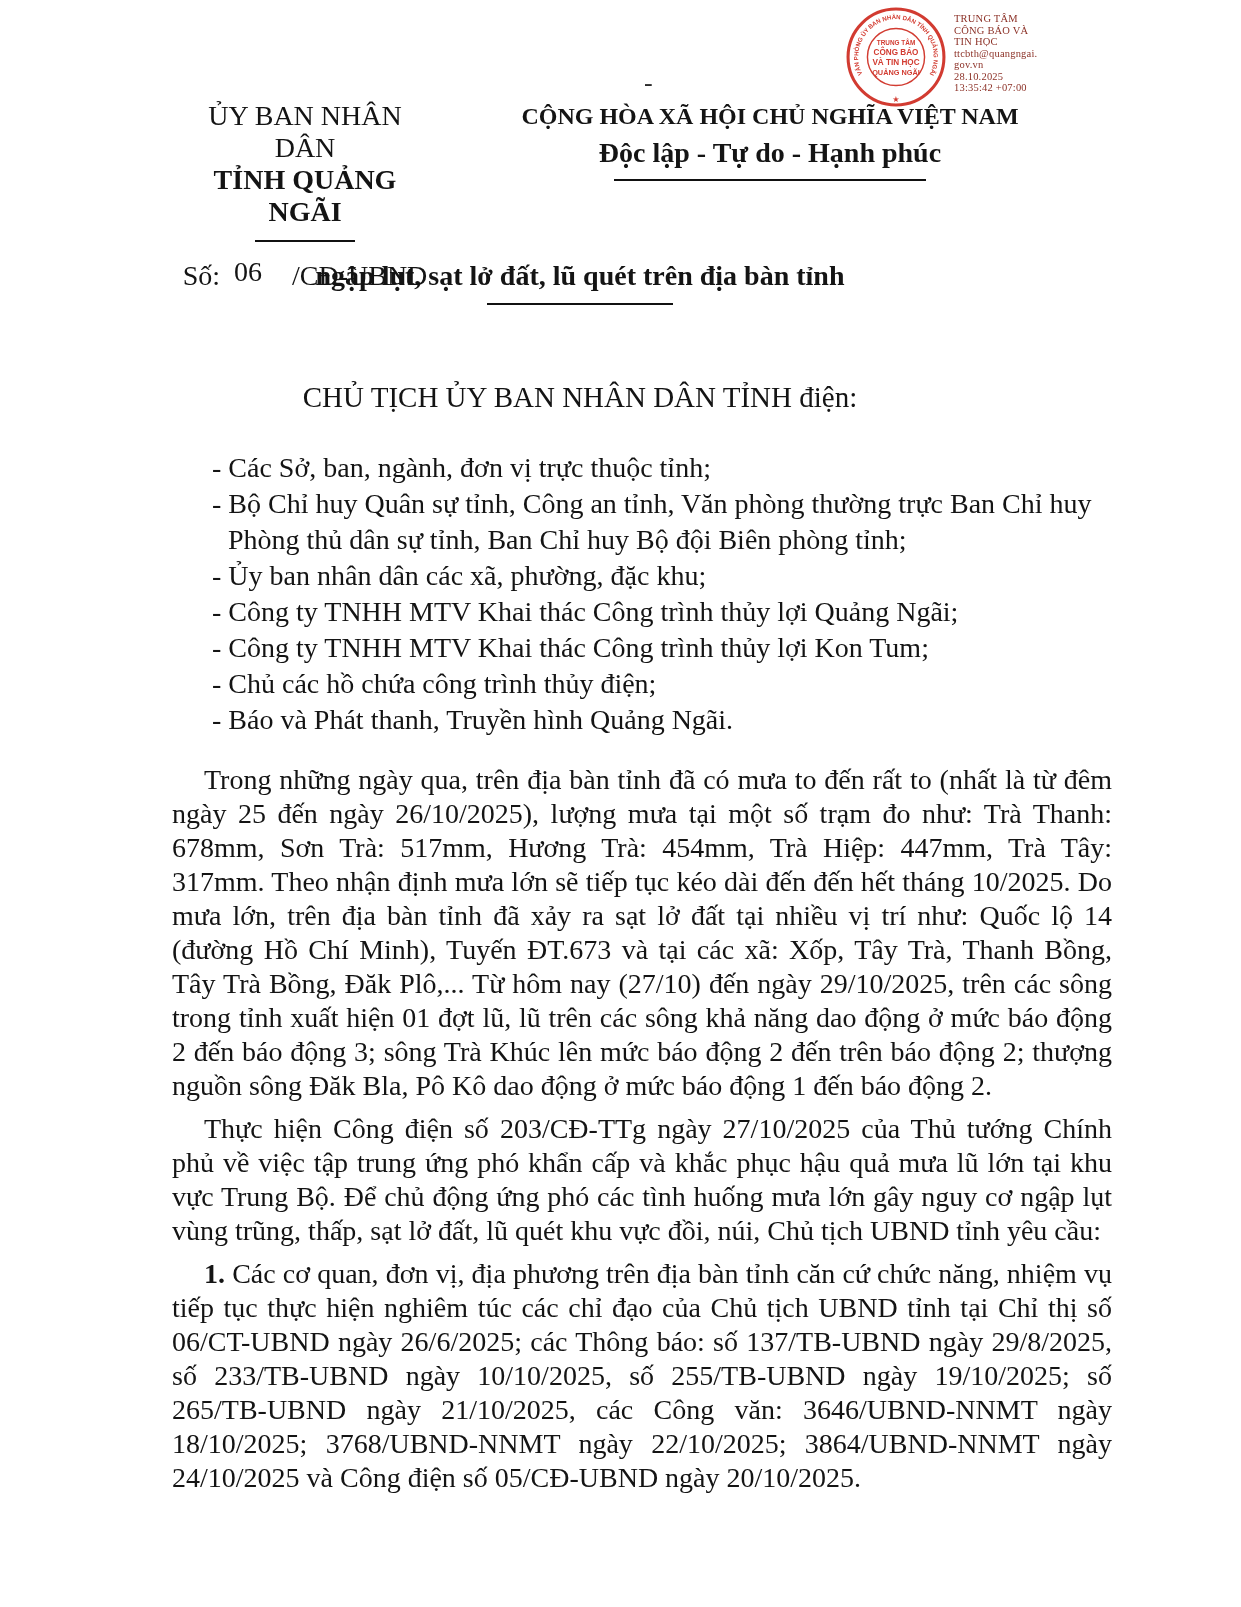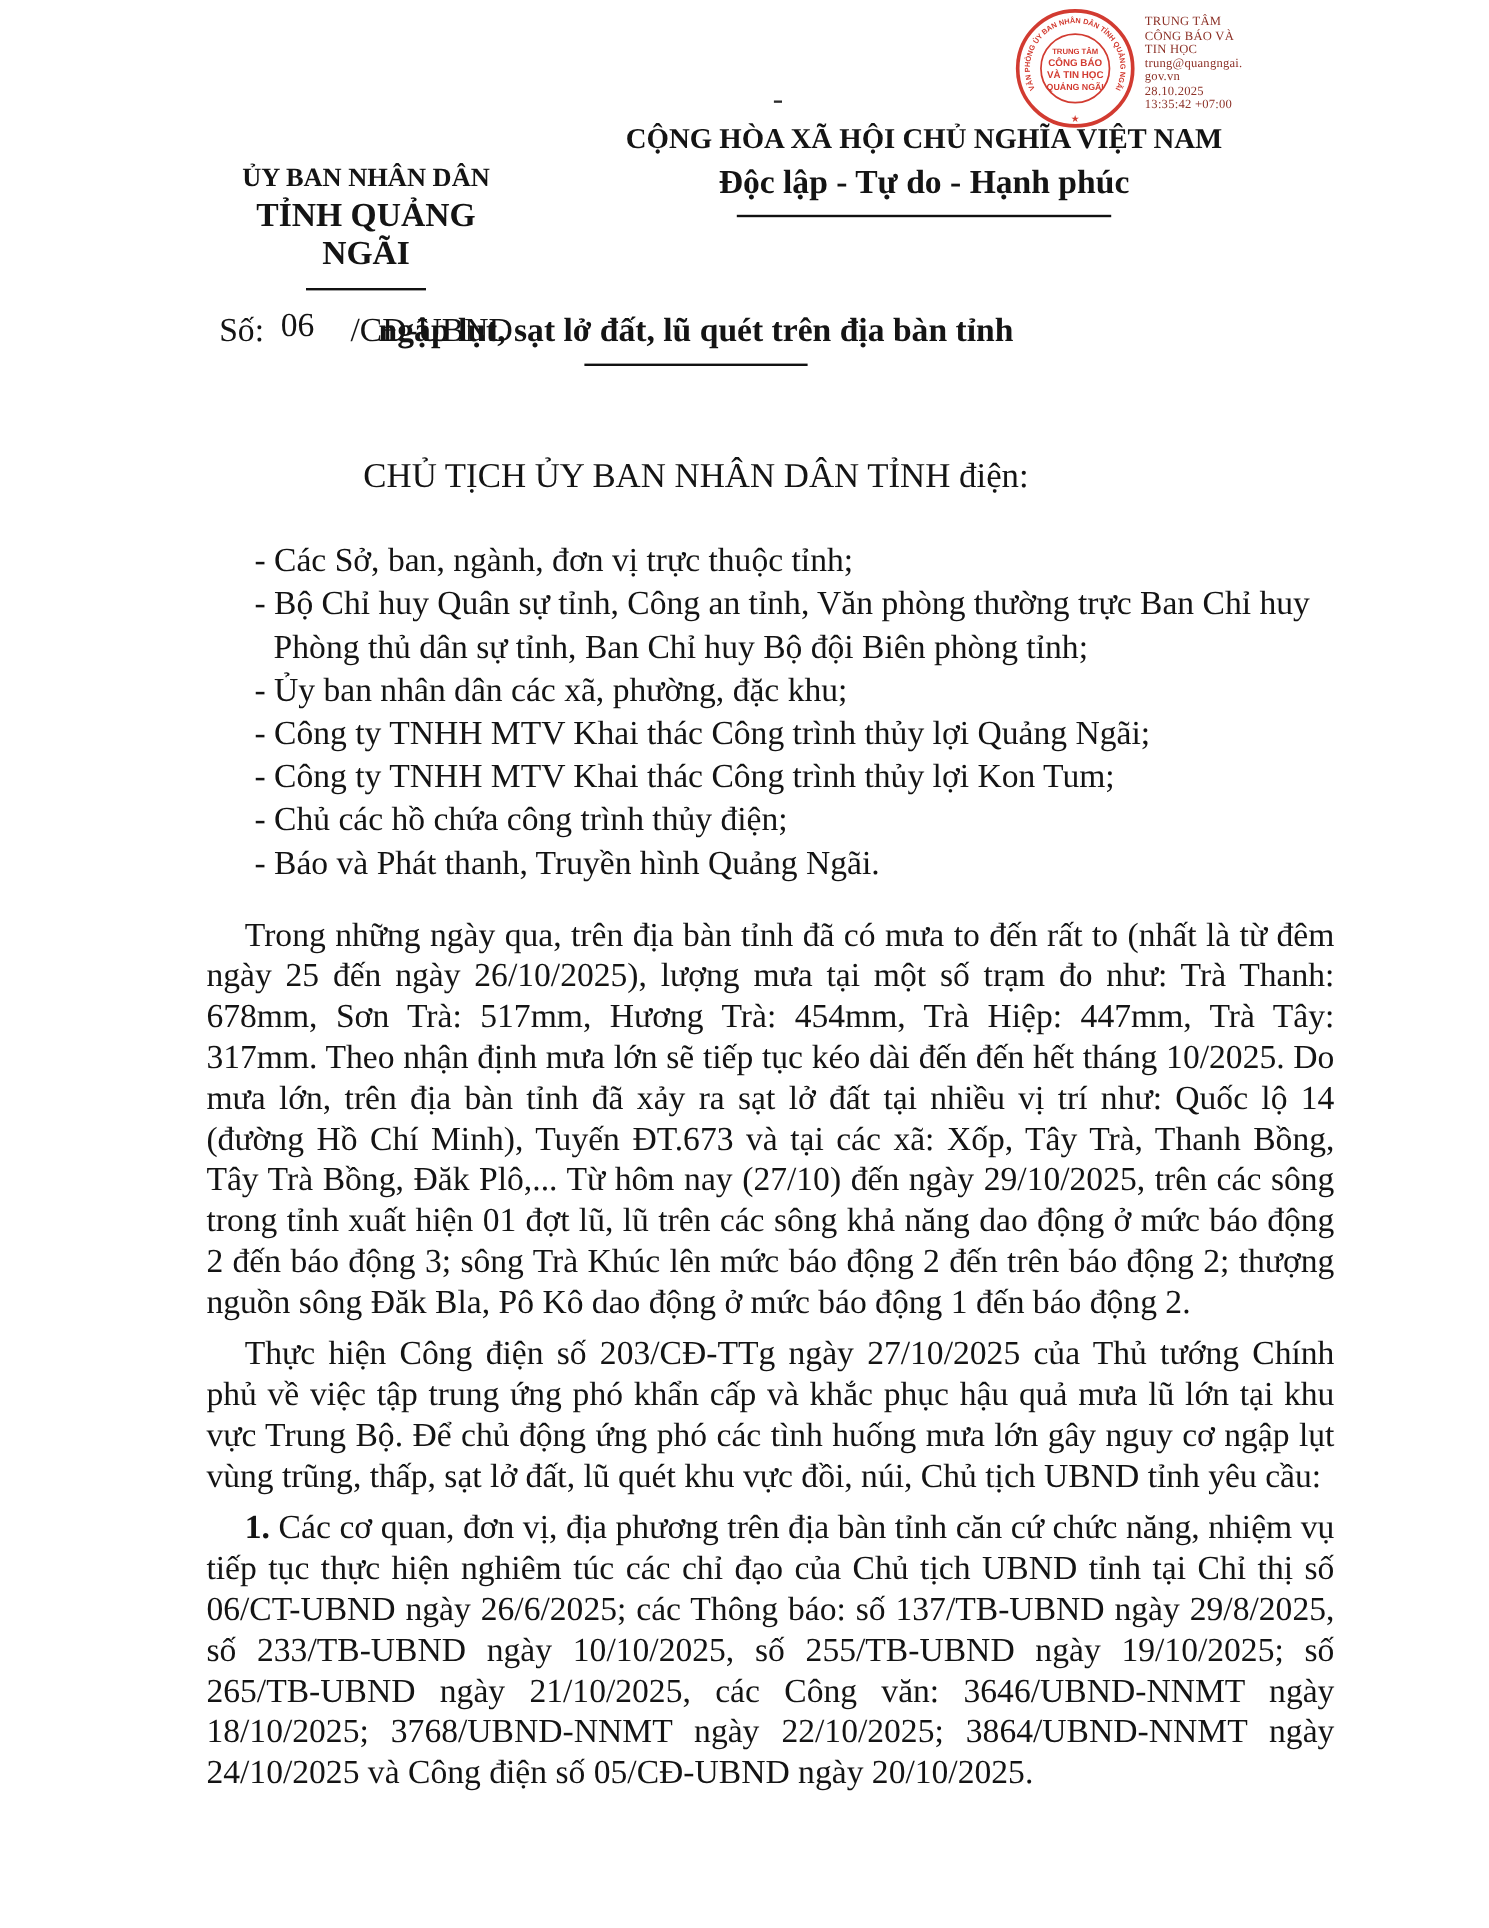--- a/index.html
+++ b/index.html
@@ -10,21 +10,21 @@
   }
   
   .stamp { position:absolute; left:845px; top:6px; width:102px; height:102px; opacity:.93; }
   .esign {
     position:absolute; left:954px; top:13px; width:150px;
     font-size:10.5px; line-height:11.5px; color:#8c3127; letter-spacing:.2px;
   }
   .dash-mark { position:absolute; left:644px; top:68px; font-size:26px; color:#2a2a2a; }
   
   .header-left { position:absolute; left:180px; top:100px; width:250px; text-align:center; }
-  .issuer-l1 { font-weight:bold; font-size:22px; line-height:32px;margin-top:32px; }
+  .issuer-l1 { font-weight:normal; font-size:28px; line-height:32px; }
   .issuer-l2 { font-weight:bold; font-size:28px; line-height:32px; }
   .rule-left { width:100px; height:2px; background:#111; margin:12px auto 0; }
   .so-row { margin-top:18px; font-size:28px; white-space:nowrap; }
   .so-num { display:inline-block; margin:0 30px 0 14px; position:relative; top:-4px; }
   .header-right { position:absolute; left:495px; top:100px; width:550px; text-align:center; }
   .motto-l1 { font-weight:bold; font-size:24px; line-height:33px; }
   .motto-l2 { font-weight:bold; font-size:28px; line-height:34px; margin-top:3px; }
   .rule-right { width:312px; height:2px; background:#111; margin:9px auto 0; }
   .place-date { font-style:italic; font-size:28px; margin-top:17px; }
   
@@ -65,21 +65,21 @@
       <text x="50" y="48" font-size="8">CÔNG BÁO</text>
       <text x="50" y="58" font-size="8">VÀ TIN HỌC</text>
       <text x="50" y="68" font-size="7.2">QUẢNG NGÃI</text>
     </g>
   </svg>
 
   <div class="esign">
     <div>TRUNG TÂM</div>
     <div>CÔNG BÁO VÀ</div>
     <div>TIN HỌC</div>
-    <div>trung@quangngai.</div>
+    <div>ttcbth@quangngai.</div>
     <div>gov.vn</div>
     <div>28.10.2025</div>
     <div>13:35:42 +07:00</div>
   </div>
 
   <span class="dash-mark">-</span>
 
   <div class="header-left">
     <div class="issuer-l1">ỦY BAN NHÂN DÂN</div>
     <div class="issuer-l2">TỈNH QUẢNG NGÃI</div>

